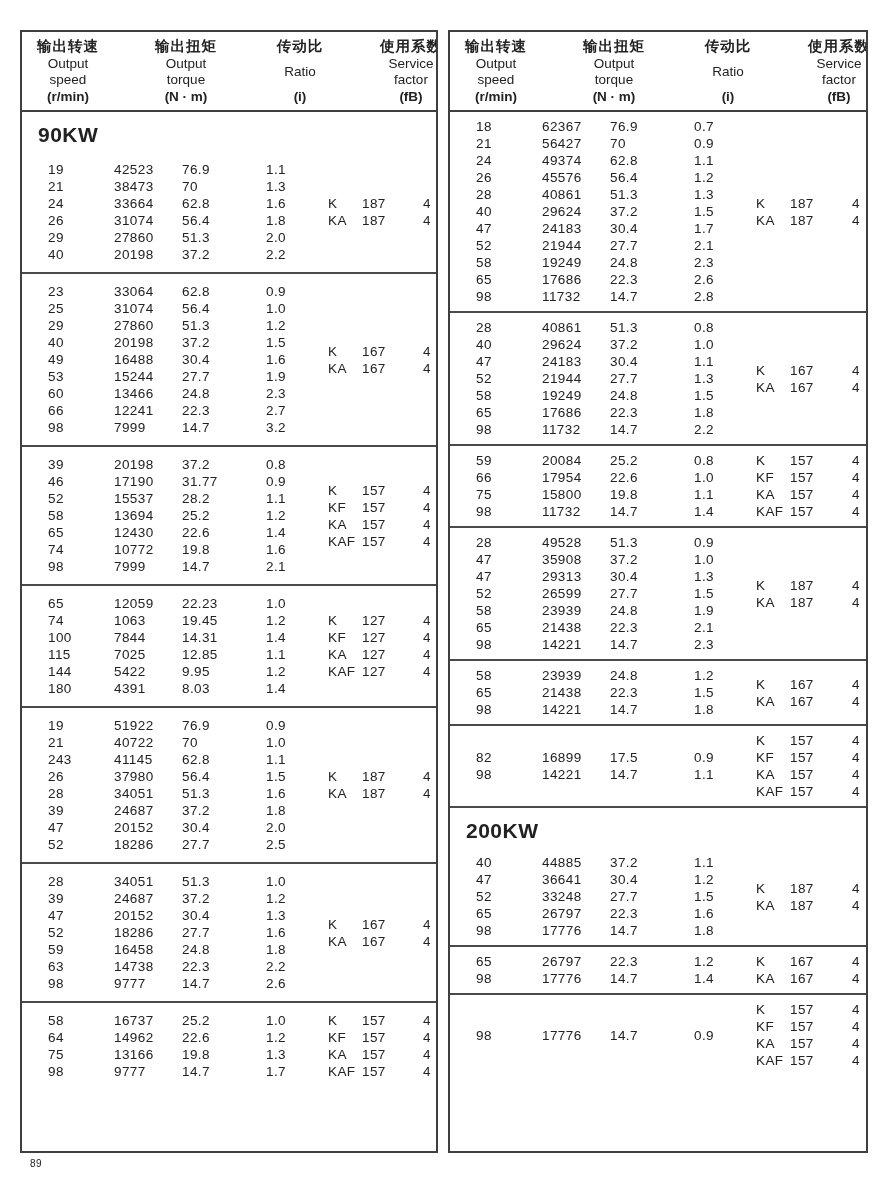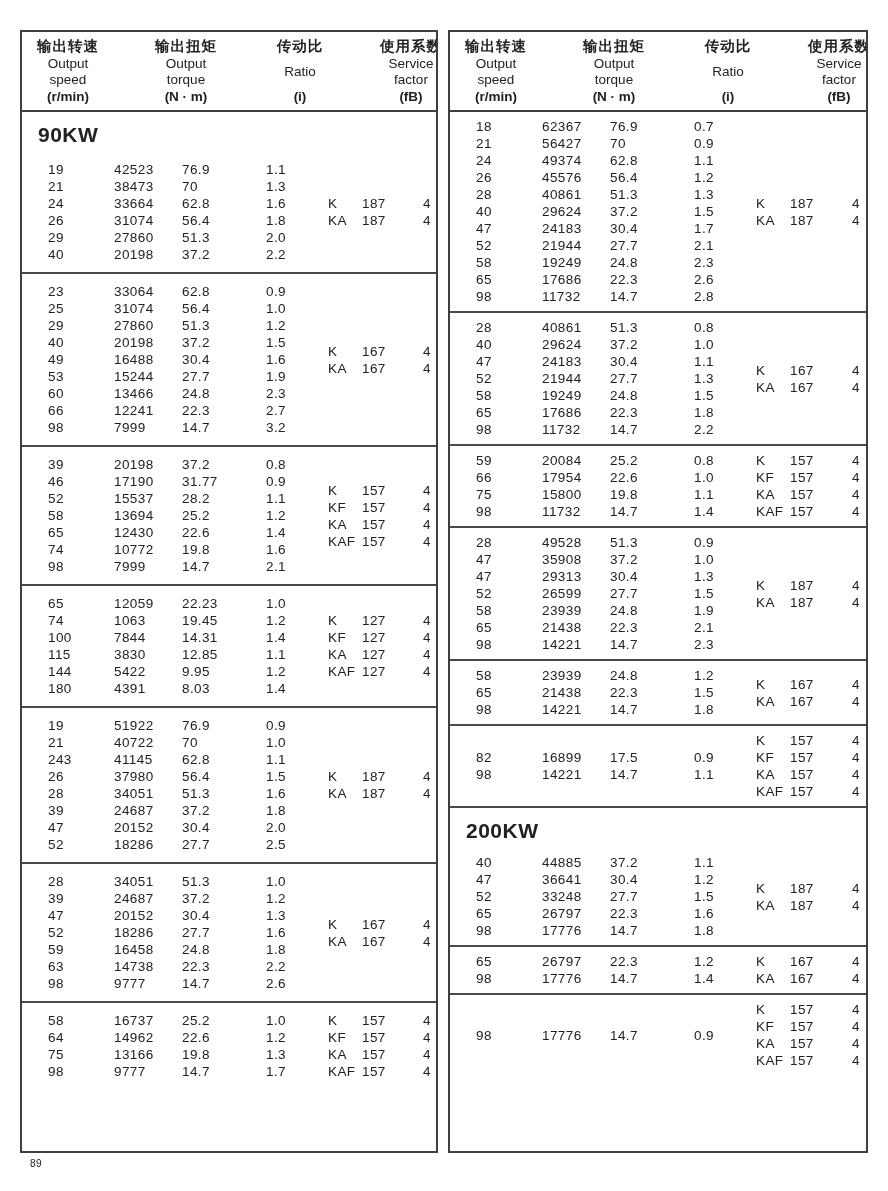--- a/index.html
+++ b/index.html
@@ -297,21 +297,21 @@
           <span class="c4">1.2</span>
         </div>
         <div class="data-row">
           <span class="c1">100</span>
           <span class="c2">7844</span>
           <span class="c3">14.31</span>
           <span class="c4">1.4</span>
         </div>
         <div class="data-row">
           <span class="c1">115</span>
-          <span class="c2">3830</span>
+          <span class="c2">7025</span>
           <span class="c3">12.85</span>
           <span class="c4">1.1</span>
         </div>
         <div class="data-row">
           <span class="c1">144</span>
           <span class="c2">5422</span>
           <span class="c3">9.95</span>
           <span class="c4">1.2</span>
         </div>
         <div class="data-row">

